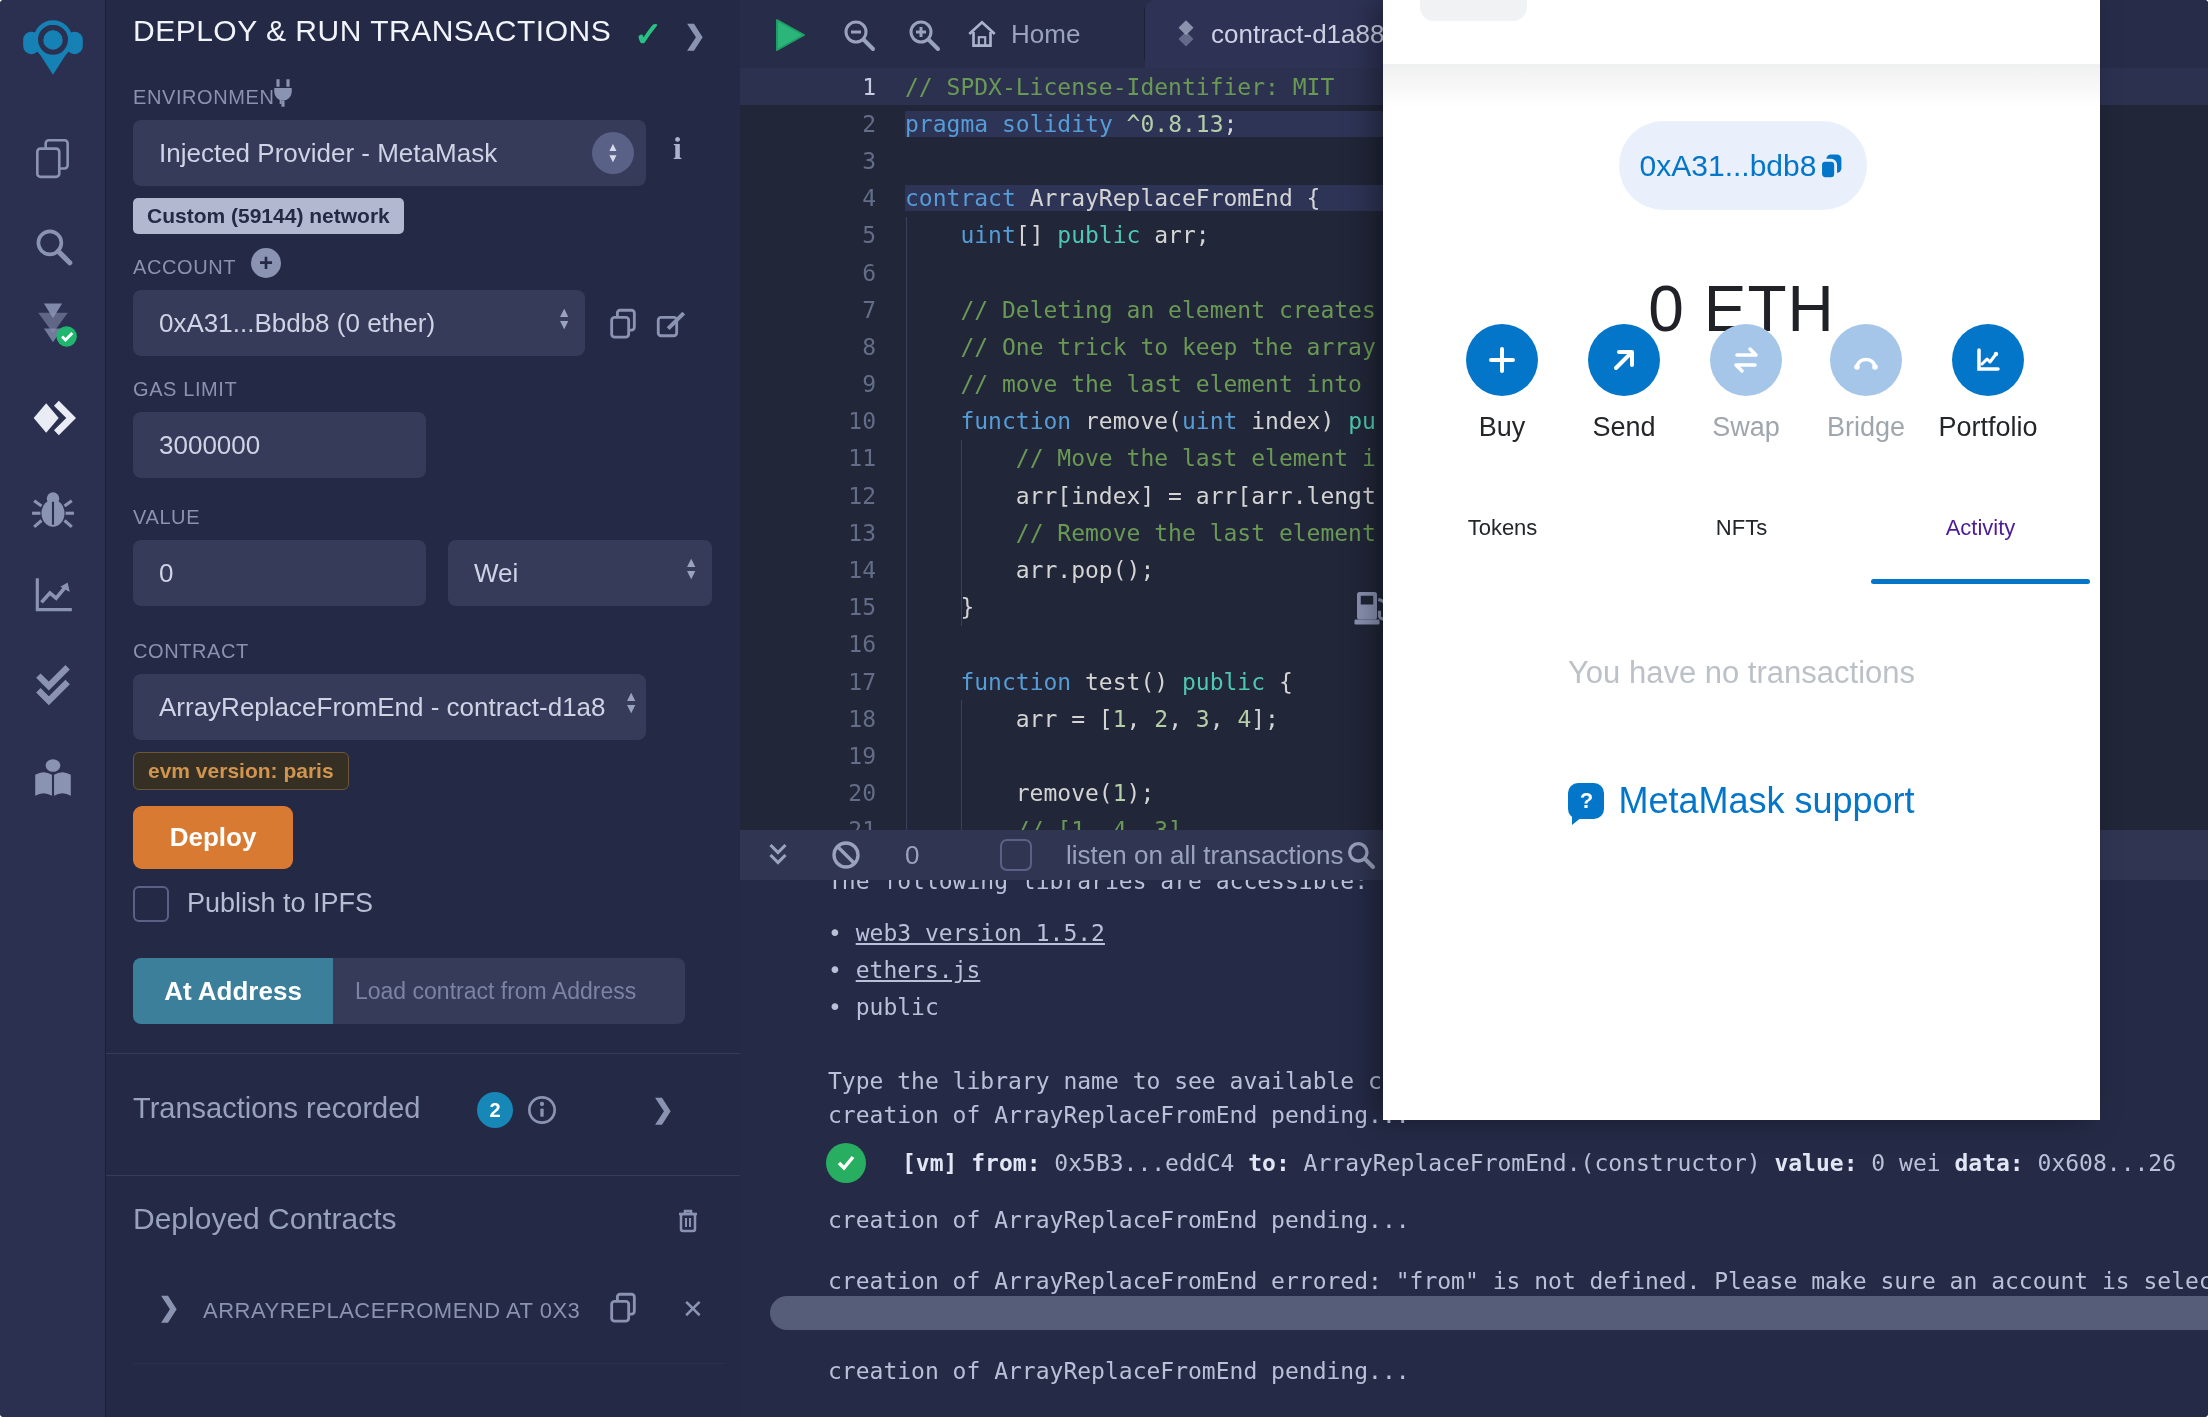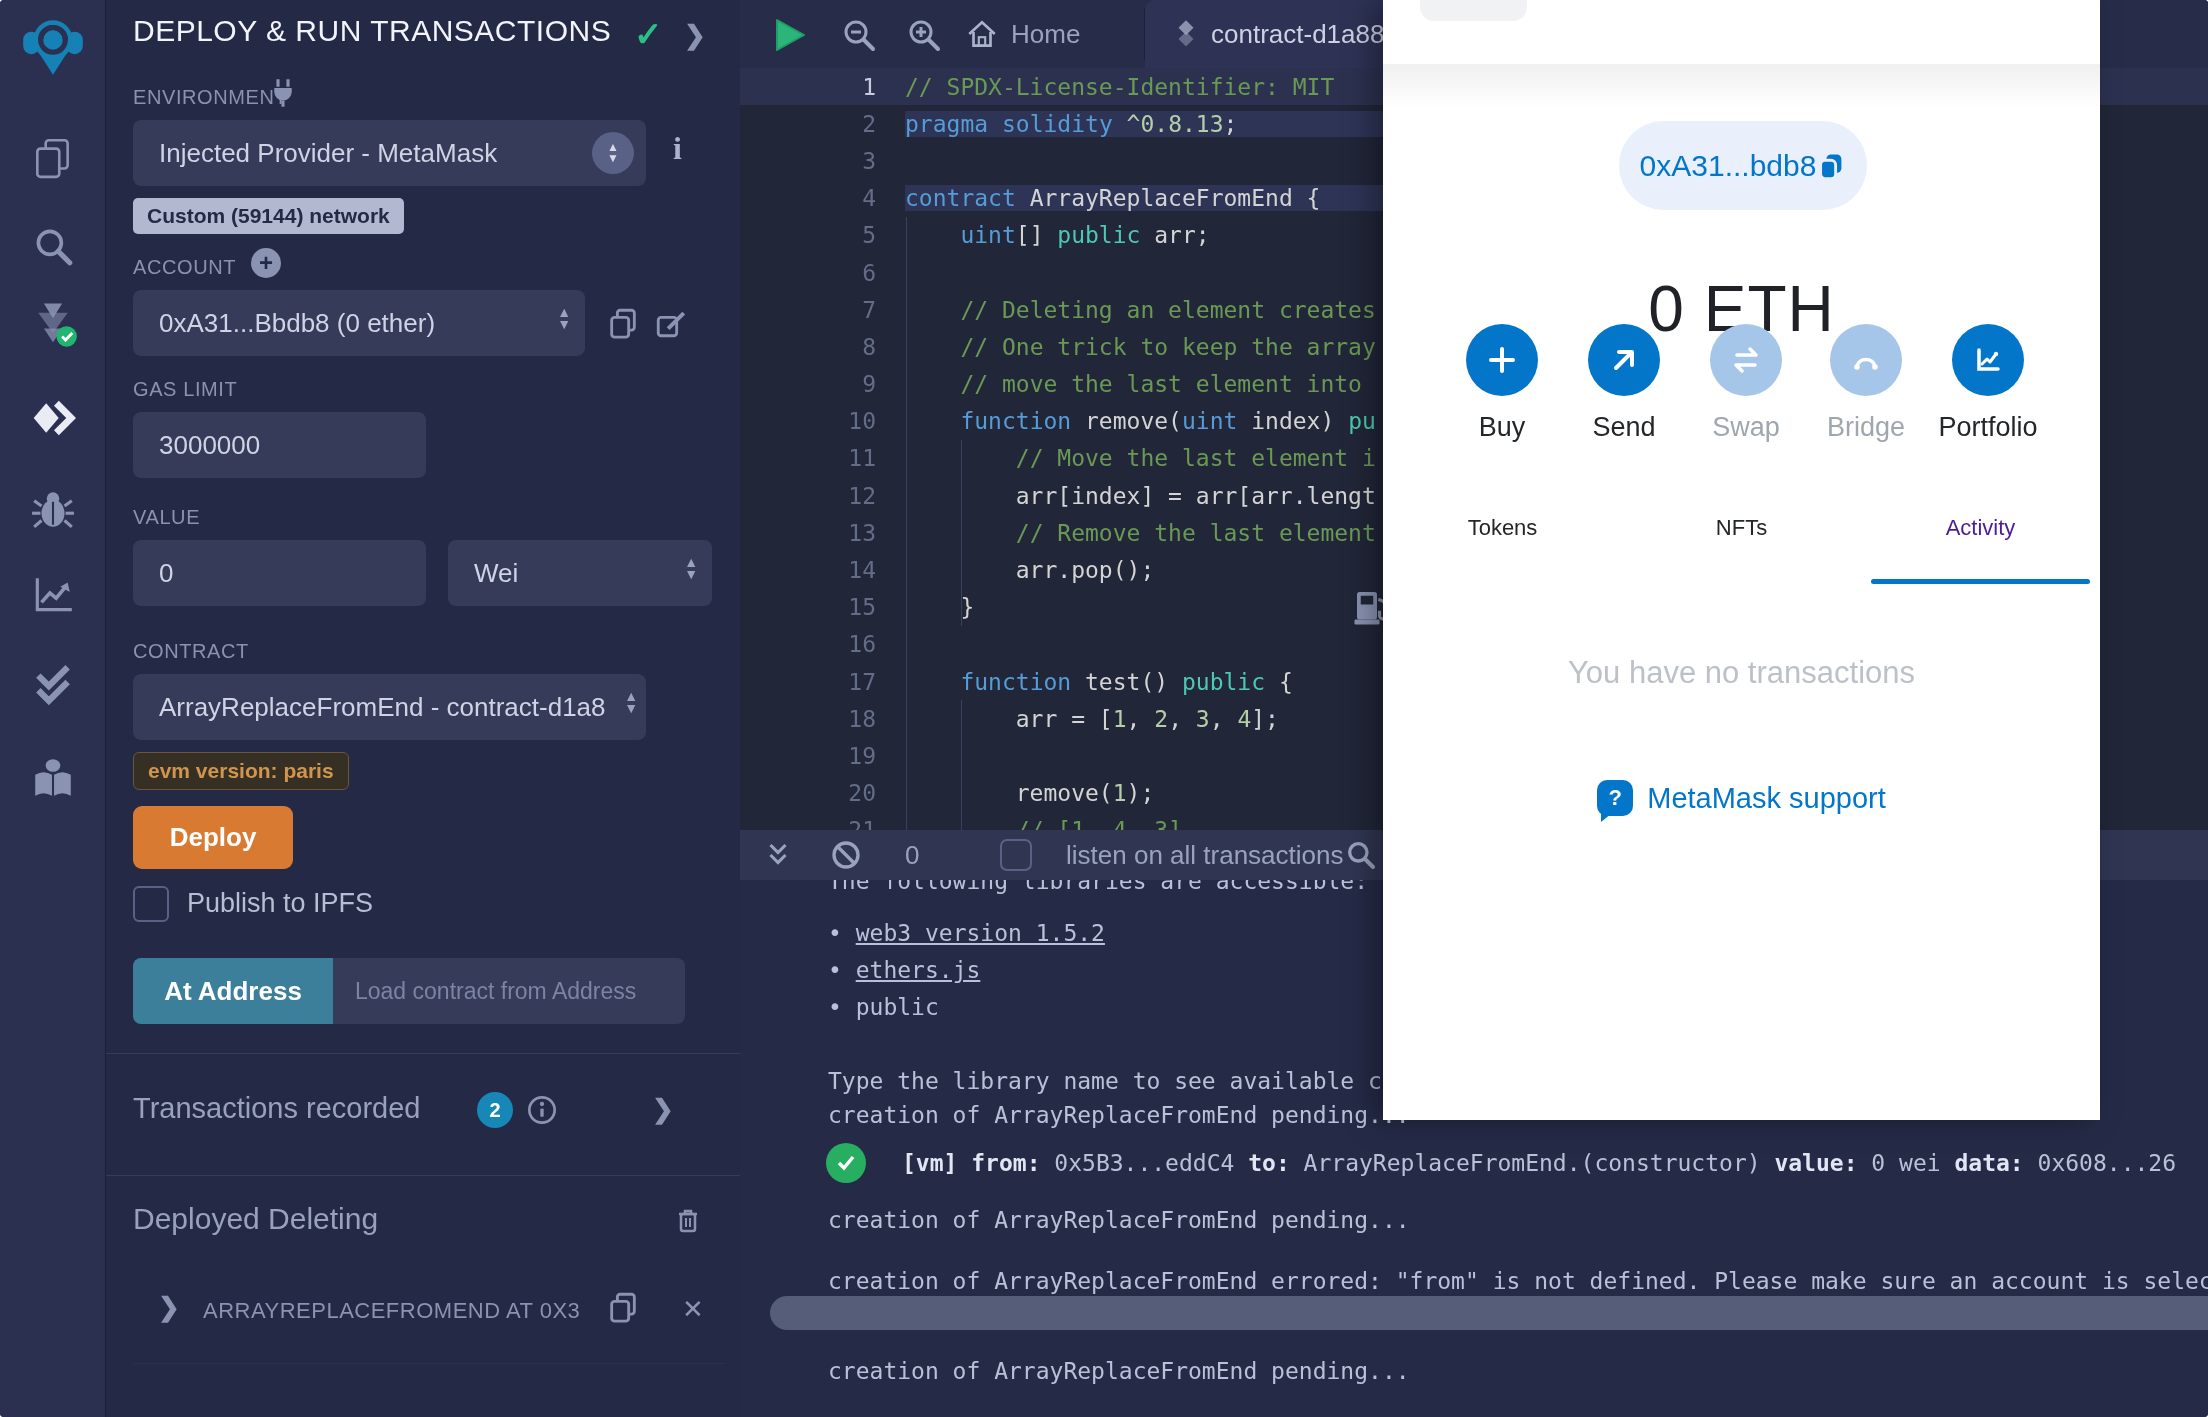--- a/index.html
+++ b/index.html
@@ -91,21 +91,21 @@
   .mm-circle{width:72px;height:72px;border-radius:50%;background:#0376c9;margin:0 auto;display:flex;align-items:center;justify-content:center;cursor:pointer;}
   .mm-circle.disabled{background:#a5c6e9;cursor:default;}
   .mm-actlabel{margin-top:16px;font-size:27px;color:#24272a;}
   .mm-actlabel.disabled{color:#9fa6ae;}
   .mm-tabs{position:absolute;left:0;top:507px;width:100%;height:77px;display:flex;}
   .mm-tab{flex:1;text-align:center;font-size:22px;color:#24272a;position:relative;cursor:pointer;padding-top:8px;}
   .mm-tab.active{color:#4c1d95;}
   .mm-tab.active::after{content:'';position:absolute;left:10px;right:10px;bottom:0;height:5px;background:#0376c9;border-radius:3px;}
   .mm-empty{position:absolute;left:0;top:655px;width:100%;text-align:center;font-size:31px;color:#bcc1c8;}
   .mm-support{position:absolute;left:0;top:780px;width:100%;display:flex;align-items:center;justify-content:center;gap:14px;cursor:pointer;}
-  .mm-support span.txt{font-size:29px;color:#0376c9;}
+  .mm-support span.txt{font-size:36px;color:#0376c9;}
   .mm-qicon{width:36px;height:36px;border-radius:10px;background:#0376c9;color:#fff;font-size:22px;font-weight:700;
       display:flex;align-items:center;justify-content:center;position:relative;}
   .mm-qicon::after{content:'';position:absolute;left:4px;bottom:-6px;border-left:10px solid #0376c9;border-bottom:8px solid transparent;}
   svg{display:block;}
 </style>
 </head>
 <body>
 
 <div class="window">
 
@@ -260,21 +260,21 @@
     <div class="txbadge" style="left:371px;top:1092px;">2</div>
     <svg style="position:absolute;left:420px;top:1094px;" width="32" height="32" viewBox="0 0 24 24">
       <circle cx="12" cy="12" r="9.5" fill="none" stroke="#8a93b2" stroke-width="2"></circle>
       <line x1="12" y1="11" x2="12" y2="17" stroke="#8a93b2" stroke-width="2.5"></line>
       <circle cx="12" cy="7.5" r="1.6" fill="#8a93b2"></circle>
     </svg>
     <div class="pp-chevron" style="left:546px;top:1094px;">❯</div>
 
     <div class="pdivider" style="left:0;top:1175px;width:634px;"></div>
 
-    <div class="sect-label" style="left:27px;top:1202px;font-size:30px;">Deployed Deleting</div>
+    <div class="sect-label" style="left:27px;top:1202px;font-size:30px;">Deployed Contracts</div>
     <svg style="position:absolute;left:566px;top:1204px;" width="32" height="32" viewBox="0 0 32 32">
       <path d="M7 10 h18" stroke="#8a93b2" stroke-width="2.5" fill="none"></path>
       <path d="M13 10 v-3 h6 v3" stroke="#8a93b2" stroke-width="2.5" fill="none"></path>
       <rect x="9" y="10" width="14" height="17" rx="2" fill="none" stroke="#8a93b2" stroke-width="2.5"></rect>
       <line x1="14" y1="14" x2="14" y2="23" stroke="#8a93b2" stroke-width="2"></line>
       <line x1="18" y1="14" x2="18" y2="23" stroke="#8a93b2" stroke-width="2"></line>
     </svg>
 
     <div class="pp-chevron" style="left:52px;top:1292px;">❯</div>
     <div class="dep-item-label" style="left:97px;top:1298px;">ARRAYREPLACEFROMEND AT 0X3</div>

